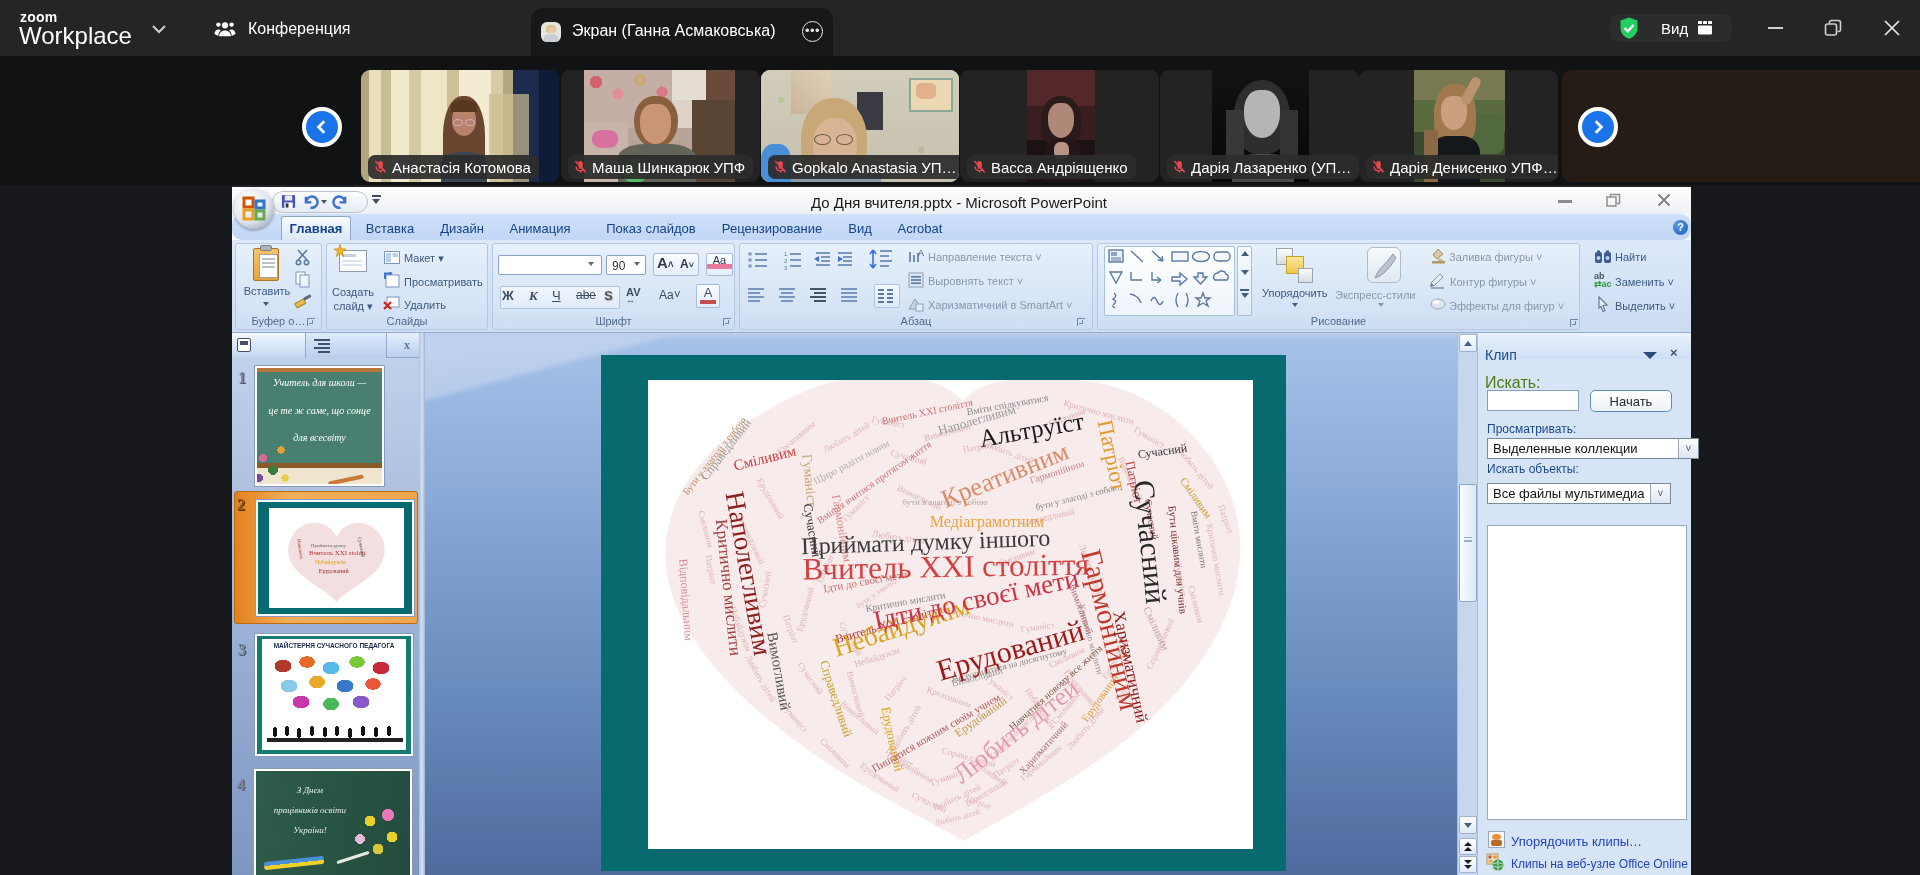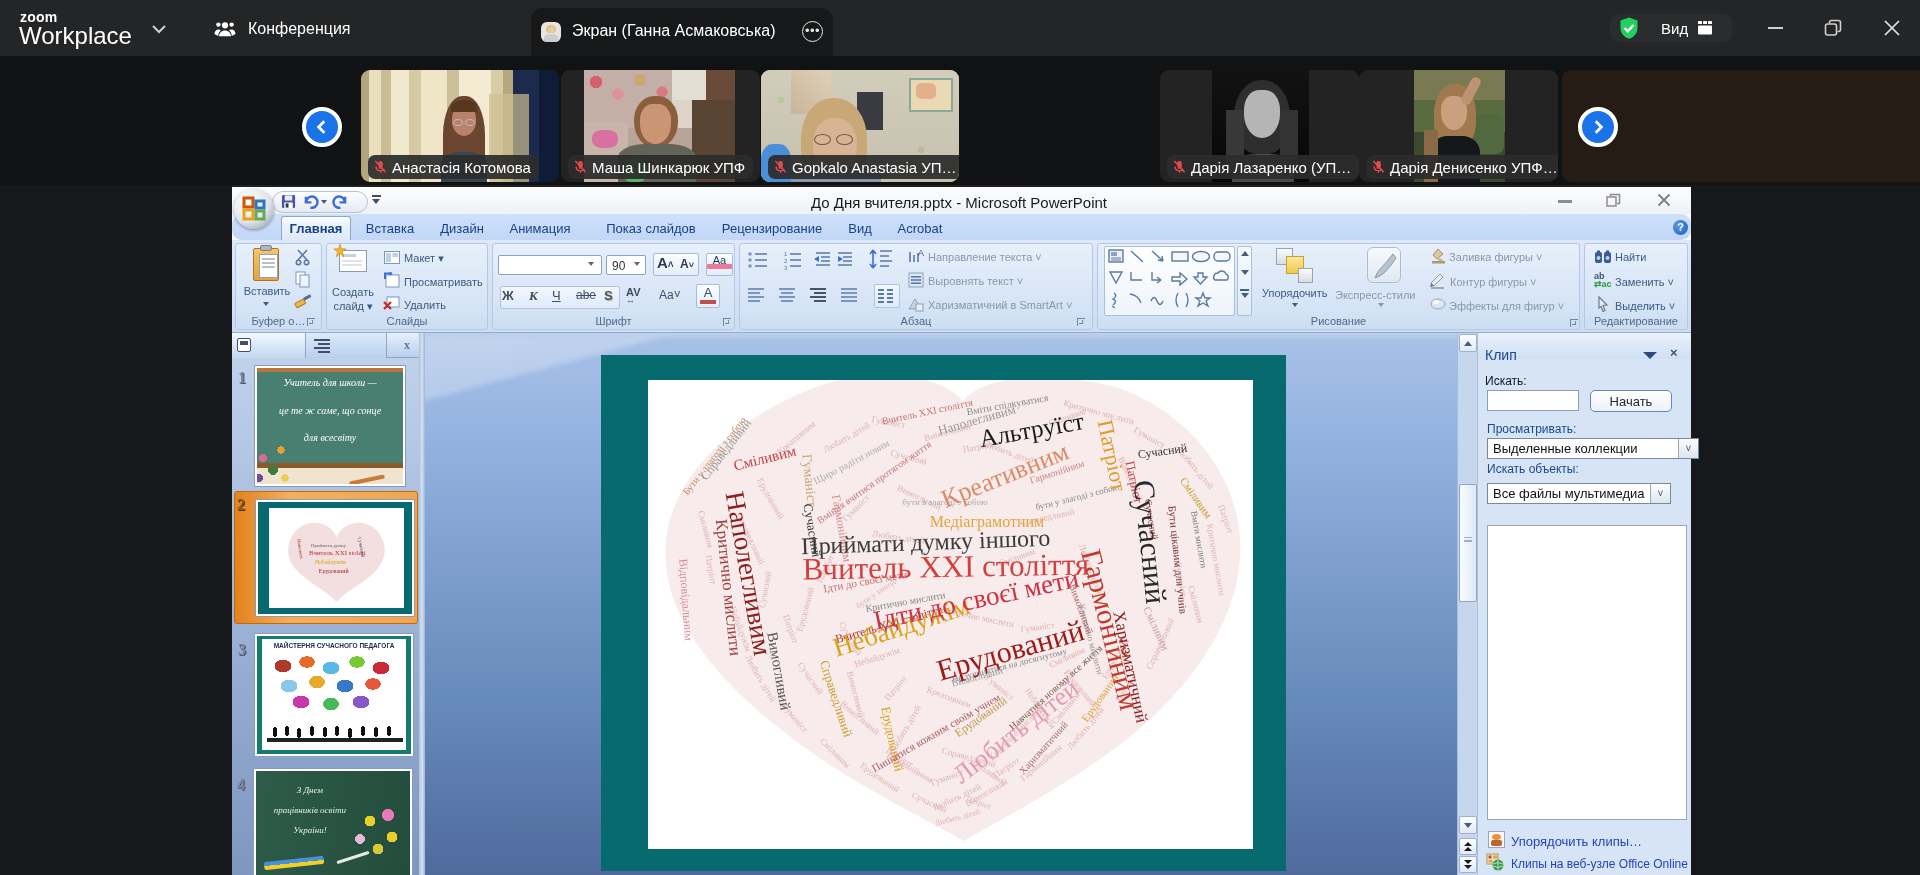--- a/index.html
+++ b/index.html
@@ -174,20 +174,35 @@
     </div>
     <div class="pill">
         <svg width="15" height="16" viewBox="0 0 16 16">
           <path d="M5.5 4 a2.5 2.5 0 0 1 5 0 v3.5 a2.5 2.5 0 0 1-4.3 1.7 z M4 7.5 a4 4 0 0 0 7.3 2.2 l1.2 1.2 a5.6 5.6 0 0 1-4 2 v1.6 h-1 v-1.6 a5.6 5.6 0 0 1-5-5.4 z" fill="#e8484d"></path>
           <path d="M2.5 1.5 L13.5 13.5" stroke="#e8484d" stroke-width="1.6"></path>
         </svg>
         <span>Маша Шинкарюк УПФ</span>
       </div>
   </div>
 
+  <div class="slot" style="left:960px;width:199px;">
+    <div class="vid" style="left:67px;width:68px;background:linear-gradient(#54282a 0 36px,#3a1d20 36px 70px,#1c1214 70px 112px);">
+      <div class="abs" style="left:14px;top:26px;width:40px;height:52px;border-radius:46% 46% 42% 42%;background:#2a1a1a;"></div>
+      <div class="abs" style="left:21px;top:33px;width:26px;height:35px;border-radius:46% 46% 55% 55%;background:#b08878;"></div>
+      <div class="abs" style="left:18px;top:68px;width:36px;height:44px;background:#241518;border-radius:40% 40% 0 0;"></div>
+      <div class="abs" style="left:27px;top:72px;width:15px;height:17px;background:#b89484;border-radius:40%;"></div>
+    </div>
+    <div class="pill">
+        <svg width="15" height="16" viewBox="0 0 16 16">
+          <path d="M5.5 4 a2.5 2.5 0 0 1 5 0 v3.5 a2.5 2.5 0 0 1-4.3 1.7 z M4 7.5 a4 4 0 0 0 7.3 2.2 l1.2 1.2 a5.6 5.6 0 0 1-4 2 v1.6 h-1 v-1.6 a5.6 5.6 0 0 1-5-5.4 z" fill="#e8484d"></path>
+          <path d="M2.5 1.5 L13.5 13.5" stroke="#e8484d" stroke-width="1.6"></path>
+        </svg>
+        <span>Васса Андріященко</span>
+      </div>
+  </div>
 
   <div class="slot" style="left:1160px;width:199px;">
     <div class="vid" style="left:52px;width:97px;background:linear-gradient(#121212,#070707);">
       <div class="abs" style="left:22px;top:10px;width:56px;height:74px;border-radius:48% 48% 42% 42%;background:#2e2e2e;"></div>
       <div class="abs" style="left:32px;top:20px;width:36px;height:48px;border-radius:46% 46% 56% 56%;background:#b5b5b5;"></div>
       <div class="abs" style="left:14px;top:40px;width:18px;height:62px;background:#383838;"></div>
       <div class="abs" style="left:68px;top:40px;width:18px;height:62px;background:#333;"></div>
       <div class="abs" style="left:20px;top:84px;width:62px;height:28px;background:#4a4a4a;border-radius:40% 40% 0 0;"></div>
     </div>
     <div class="pill">
@@ -276,23 +291,20 @@
           <div class="rlabel">Слайды</div>
         </div>
       <div class="rgroup" style="left:260px;width:243px;">
           <div class="rlabel">Шрифт</div>
         </div>
       <div class="rgroup" style="left:507px;width:354px;">
           <div class="rlabel">Абзац</div>
         </div>
       <div class="rgroup" style="left:865px;width:483px;">
           <div class="rlabel">Рисование</div>
-        </div>
-      <div class="rgroup" style="left:1352px;width:104px;">
-          <div class="rlabel">Редактирование</div>
         </div>
       <div id="g-buf">
         <div class="abs" style="left:21px;top:8px;width:26px;height:33px;background:linear-gradient(#f5c46a,#e8a33d);border:1px solid #a8762a;border-radius:2px;"></div>
         <div class="abs" style="left:28px;top:5px;width:12px;height:6px;background:#b0b6be;border:1px solid #7a828c;border-radius:2px;"></div>
         <div class="abs" style="left:27px;top:14px;width:19px;height:24px;background:#fff;border:1px solid #9aa2ac;"></div>
         <div class="abs" style="left:30px;top:18px;width:13px;height:1.5px;background:#b8c0ca;"></div>
         <div class="abs" style="left:30px;top:22px;width:13px;height:1.5px;background:#b8c0ca;"></div>
         <div class="abs" style="left:30px;top:26px;width:13px;height:1.5px;background:#b8c0ca;"></div>
         <div class="rtext" style="left:8px;top:45px;width:54px;text-align:center;">Вставить</div>
         <div class="abs" style="left:31px;top:62px;width:0;height:0;border-left:3.5px solid transparent;border-right:3.5px solid transparent;border-top:4px solid #3c5a82;"></div>
@@ -572,21 +584,21 @@
           <div class="abs" style="left:82px;top:6px;width:16px;height:13px;">
               <div style="height:2px;background:#44506b;margin-bottom:2px;"></div>
               <div style="height:2px;background:#44506b;margin-bottom:2px;width:12px;margin-left:4px;"></div>
               <div style="height:2px;background:#44506b;margin-bottom:2px;"></div>
               <div style="height:2px;background:#44506b;width:12px;margin-left:4px;"></div>
             </div>
           <div class="abs" style="left:172px;top:5px;color:#5a7aa6;font-size:12px;font-weight:bold;font-family:'Liberation Serif',serif;">x</div>
         </div>
 
         <div class="abs" style="left:6px;top:36px;color:#7b8498;font-size:16px;font-weight:bold;font-family:'Liberation Serif',serif;text-shadow:1px 1px 0 #4a5468;">1</div>
-        <div class="abs" style="left:22px;top:32px;width:152px;height:122px;background:#fff;border:1px solid #8a9cb8;padding:2px;text-decoration:underline;">
+        <div class="abs" style="left:22px;top:32px;width:131px;height:122px;background:#fff;border:1px solid #8a9cb8;padding:2px;text-decoration:underline;">
           <div style="position:relative;width:100%;height:100%;background:linear-gradient(#b8763a 0 4px, #497f71 4px 82%, #8a5a28 82% 86%, #efe5cf 86% 100%);overflow:hidden;">
             <div class="abs" style="left:0;top:8%;width:100%;text-align:center;color:#fff;font-size:10px;font-family:'Liberation Serif',serif;font-style:italic;">Учитель для школи —</div>
             <div class="abs" style="left:0;top:32%;width:100%;text-align:center;color:#fff;font-size:10px;font-family:'Liberation Serif',serif;font-style:italic;">це те ж саме, що сонце</div>
             <div class="abs" style="left:0;top:55%;width:100%;text-align:center;color:#fff;font-size:10px;font-family:'Liberation Serif',serif;font-style:italic;">для всесвіту</div>
             <div class="abs" style="left:-6px;bottom:-4px;width:44px;height:52px;background:
               radial-gradient(circle 6px at 30px 14px,#e8a030 60%,rgba(0,0,0,0) 61%),
               radial-gradient(circle 7px at 12px 22px,#d86a9a 60%,rgba(0,0,0,0) 61%),
               radial-gradient(circle 8px at 22px 34px,#3e7a3e 60%,rgba(0,0,0,0) 61%),
               radial-gradient(circle 6px at 34px 42px,#e8d04a 60%,rgba(0,0,0,0) 61%),
               radial-gradient(circle 7px at 8px 42px,#7a4a9a 60%,rgba(0,0,0,0) 61%);"></div>
@@ -823,21 +835,21 @@
           </div>
       </div>
       <div id="clippane">
         <div class="abs" style="left:0;top:0;width:100%;height:26px;background:linear-gradient(#eaf2fc,#cfdff4);"></div>
         <div class="abs" style="left:7px;top:14px;color:#1b4a8a;font-size:14px;">Клип</div>
         <div class="abs" style="left:395px;top:0px;"></div>
         <svg class="abs" style="left:164px;top:18px;" width="16" height="9">
             <path d="M1 1 L8 8 L15 1 Z" fill="#2a4a7a"></path>
           </svg>
         <div class="abs" style="left:192px;top:12px;color:#44506b;font-size:13px;font-weight:bold;">×</div>
-        <div class="abs" style="left:7px;top:41px;color:#0f172a;font-size:12px;">Искать:</div>
+        <div class="abs" style="left:7px;top:41px;color:#4d7c0f;font-size:16px;">Искать:</div>
         <div class="abs" style="left:9px;top:57px;width:92px;height:21px;background:#fff;border:1px solid #8aa0b8;"></div>
         <div class="abs" style="left:112px;top:57px;width:82px;height:22px;background:linear-gradient(#fefefe,#eef2f6);border:1px solid #5a8cc0;border-radius:5px;text-align:center;line-height:22px;font-size:13px;color:#2a2a2a;">Начать</div>
         <div class="abs" style="left:9px;top:89px;color:#1b4a8a;font-size:12px;">Просматривать:</div>
         <div class="abs" style="left:9px;top:105px;width:212px;height:21px;background:#fff;border:1px solid #7a8a9a;">
           <div class="abs" style="left:5px;top:2px;color:#111;font-size:13px;">Выделенные коллекции</div>
           <div class="abs" style="right:0;top:0;width:20px;height:19px;background:linear-gradient(#fcfdfe,#dde6f0);border-left:1px solid #9aa8b8;text-align:center;color:#44506b;font-size:10px;line-height:19px;">˅</div>
         </div>
         <div class="abs" style="left:9px;top:129px;color:#1b4a8a;font-size:12px;text-align:right;">Искать объекты:</div>
         <div class="abs" style="left:9px;top:150px;width:184px;height:21px;background:#fff;border:1px solid #7a8a9a;">
           <div class="abs" style="left:5px;top:2px;color:#111;font-size:13px;">Все файлы мультимедиа</div>

